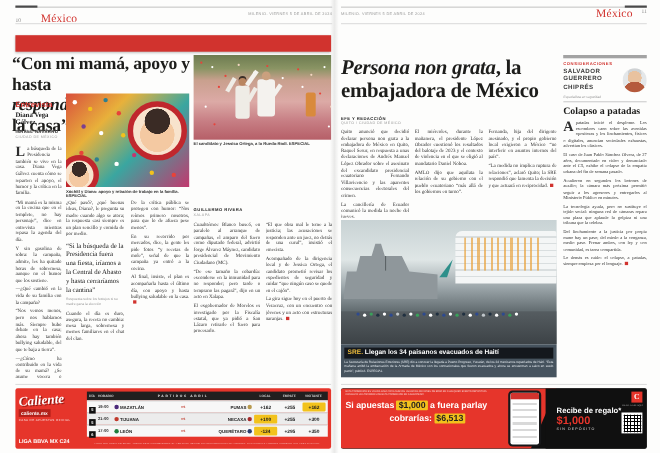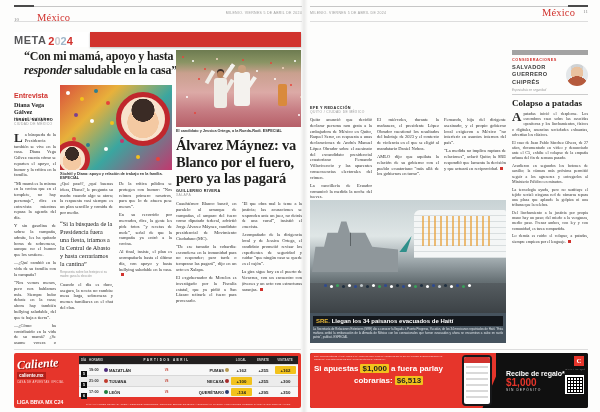--- a/index.html
+++ b/index.html
@@ -15,21 +15,21 @@
   .folio .fdate{font-size:3.5px;color:#9b9b9b;letter-spacing:.3px;font-family:"Liberation Sans",sans-serif;}
   .hairline{border-top:1px solid #ddd;}
   .gutter{left:300px;top:0;width:8px;height:412px;background:linear-gradient(90deg,rgba(0,0,0,0) 0%,rgba(0,0,0,.08) 50%,rgba(0,0,0,0) 100%);}
   
   .banner{left:14px;top:32px;width:287px;height:15px;display:flex;align-items:stretch;}
   .banner-logo{width:76px;display:flex;align-items:center;gap:2px;background:#fff;}
   .banner-brand{font-weight:900;font-size:11px;color:#58585a;letter-spacing:.5px;}
   .banner-digit{font-weight:900;font-size:11px;}
   .banner-bar{flex:1;background:#d1332e;box-shadow:0 1px 2px rgba(0,0,0,.25);}
   
-  .hl-left{left:24px;top:50px;width:163px;font-size:12px;line-height:1.16;font-weight:700;letter-spacing:-.2px;}
+  .hl-left{left:11px;top:50px;width:163px;font-size:16px;line-height:1.16;font-weight:700;letter-spacing:-.2px;}
   .hl-sec{left:176px;top:137px;width:126px;font-size:14.5px;line-height:1.15;font-weight:700;letter-spacing:-.2px;}
   .hl-right{left:310px;top:52px;width:184px;font-size:19px;line-height:1.08;font-weight:700;letter-spacing:-.3px;}
   
   .byline .bname{font-size:3.8px;font-weight:700;letter-spacing:.4px;color:#222;font-family:"Liberation Sans",sans-serif;text-transform:uppercase;}
   .byline .bplace{font-size:3.3px;color:#999;letter-spacing:.4px;font-family:"Liberation Sans",sans-serif;text-transform:uppercase;}
   .kicker-red{font-size:7px;font-weight:800;color:#d1332e;font-family:"Liberation Sans",sans-serif;}
   
   .entrevista{left:14px;top:92px;width:46px;}
   .entrevista .ename{font-size:6.2px;font-weight:700;color:#222;margin-top:2px;line-height:1.2;}
   .entrevista .erole{font-size:3.8px;color:#8a8a8a;margin-top:1px;font-family:"Liberation Sans",sans-serif;}
@@ -92,21 +92,21 @@
     96px 0 0 #203040,102px 1px 0 #fff,108px 0 0 #2e4a8f,114px 1px 0 #c0c6ca,120px 0 0 #203040,
     126px 1px 0 #fff,132px 0 0 #2e4a8f,138px 1px 0 #3aa05a,144px 0 0 #fff;}
   
   .cap-ship{left:310px;top:313px;width:196px;background:#46535e;padding:3px;box-sizing:border-box;}
   .cap-ship .bar{background:#14181d;color:#fff;font-family:"Liberation Sans",sans-serif;
     font-size:6px;font-weight:800;padding:2px 3px;}
   .cap-ship .bar .tag{color:#e8b93c;}
   .cap-ship .cbody{font-size:2.9px;line-height:1.35;color:#dfe5ea;margin-top:2px;text-align:justify;
     font-family:"Liberation Sans",sans-serif;}
   
-  .sidebar{left:512px;top:50px;width:76px;height:297px;border-top:5px solid #a3a3a3;padding-top:3px;overflow:hidden;}
+  .sidebar{left:512px;top:50px;width:76px;height:297px;border-top:3px solid #a3a3a3;padding-top:3px;overflow:hidden;}
   .sidebar .skicker{font-size:3.8px;font-weight:800;color:#d1332e;letter-spacing:.5px;font-family:"Liberation Sans",sans-serif;}
   .sb-head{display:flex;margin-top:2px;}
   .sb-names{flex:1;}
   .sb-names div{font-size:5.6px;font-weight:800;color:#3c3c3c;letter-spacing:.4px;line-height:1.3;font-family:"Liberation Sans",sans-serif;}
   .avatar{width:22px;height:22px;border-radius:50%;overflow:hidden;background:
     radial-gradient(circle at 50% 105%,#b55a3c 0 42%,transparent 43%),
     radial-gradient(circle at 50% 40%,#e9c29f 0 36%,transparent 37%),
     radial-gradient(circle at 50% 22%,#cfd2d4 0 30%,transparent 31%),#e4e7e9;}
   .sb-handle{font-size:3px;color:#999;font-style:italic;margin:2px 0;font-family:"Liberation Sans",sans-serif;}
   .sb-rule{border-top:1px solid #ccc;margin:2px 0 3px;}
@@ -174,41 +174,36 @@
 
   <div class="abs folio" style="left:14px;top:6px;width:288px;">
     <div class="dark-seg" style="left:0;"></div>
     <span class="pgnum">10</span>
     <span class="section" style="margin-left:14px;">México</span>
     <span class="fdate" style="float:right;margin-top:4px;">MILENIO. VIERNES 5 DE ABRIL DE 2024</span>
   </div>
   <div class="abs hairline" style="left:14px;top:21px;width:288px;"></div>
 
   <div class="abs banner">
-    <div class="banner-logo sans">
-      <span class="banner-brand">META</span>
-      <span><span class="banner-digit" style="color: rgb(209, 51, 46);">2</span><span class="banner-digit" style="color: rgb(201, 205, 209);">0</span><span class="banner-digit" style="color: rgb(159, 182, 201);">2</span><span class="banner-digit" style="color: rgb(209, 51, 46);">4</span></span>
-    </div>
     <div class="banner-bar"></div>
   </div>
 
   <div class="abs hl-left">
     <span>“Con mi mamá, apoyo y hasta</span><br>
     <i>responder</i><span> saludable en la casa”</span>
   </div>
 
   <div class="abs photo-celebration">
     <div class="abs confetti"></div>
     <div class="fig fig-woman"></div>
     <div class="fig fig-man"></div>
     <div class="fig fig-side"></div>
   </div>
   <div class="abs caption" style="left:176px;top:129px;width:125px;">El candidato y Jessica Ortega, a la Rueda-Rodi. ESPECIAL</div>
 
-  <div class="abs hl-sec">Álvarez Máynez: va Blanco por el fuero, pero ya las pagará</div>
   <div class="abs byline" style="left:176px;top:189px;width:126px;">
     <div class="bname">GUILLERMO RIVERA</div>
     <div class="bplace">XALAPA</div>
   </div>
   <div class="abs cols news" style="left:176px;top:201px;width:126px;height:144px;gap:5px;">
     <div class="ncol">
 
     <p><span>Cuauhtémoc Blanco buscó, en paralelo al arranque de campañas, el amparo del fuero como diputado federal, advirtió Jorge Álvarez Máynez, candidato presidencial de Movimiento Ciudadano (MC).</span></p>
         <p><span>“De ese tamaño la cobardía: esconderse en la inmunidad para no responder; pero tarde o temprano las pagará”, dijo en un acto en Xalapa.</span></p>
         <p><span>El exgobernador de Morelos es investigado por la Fiscalía estatal, que ya pidió a San Lázaro retirarle el fuero para procesarlo.</span></p>
@@ -333,20 +328,24 @@
   </div>
 
   <div class="abs folio" style="left:310px;top:6px;width:278px;">
     <div class="dark-seg" style="right:0;"></div>
     <span class="fdate" style="float:left;margin-top:4px;">MILENIO. VIERNES 5 DE ABRIL DE 2024</span>
     <span class="pgnum" style="float:right;margin-top:2px;">11</span>
     <span class="section" style="float:right;margin-right:8px;">México</span>
   </div>
   <div class="abs hairline" style="left:310px;top:21px;width:278px;"></div>
 
+  <div class="abs hl-right">
+    <i>Persona non grata</i><span>, la</span><br>
+    <span>embajadora de México</span>
+  </div>
   <div class="abs byline" style="left:310px;top:106px;width:196px;">
     <div class="bname">EFE Y REDACCIÓN</div>
     <div class="bplace">QUITO / CIUDAD DE MÉXICO</div>
   </div>
 
   <div class="abs cols news" style="left:310px;top:117px;width:196px;height:81px;gap:5px;">
     <div class="ncol">
 
     <p><span>Quito anunció que decidió declarar persona non grata a la embajadora de México en Quito, Raquel Serur, en respuesta a unas declaraciones de Andrés Manuel López Obrador sobre el asesinato del excandidato presidencial ecuatoriano Fernando Villavicencio y las aparentes consecuencias electorales del crimen.</span></p>
         <p><span>La cancillería de Ecuador comunicó la medida la noche del jueves.</span></p>

